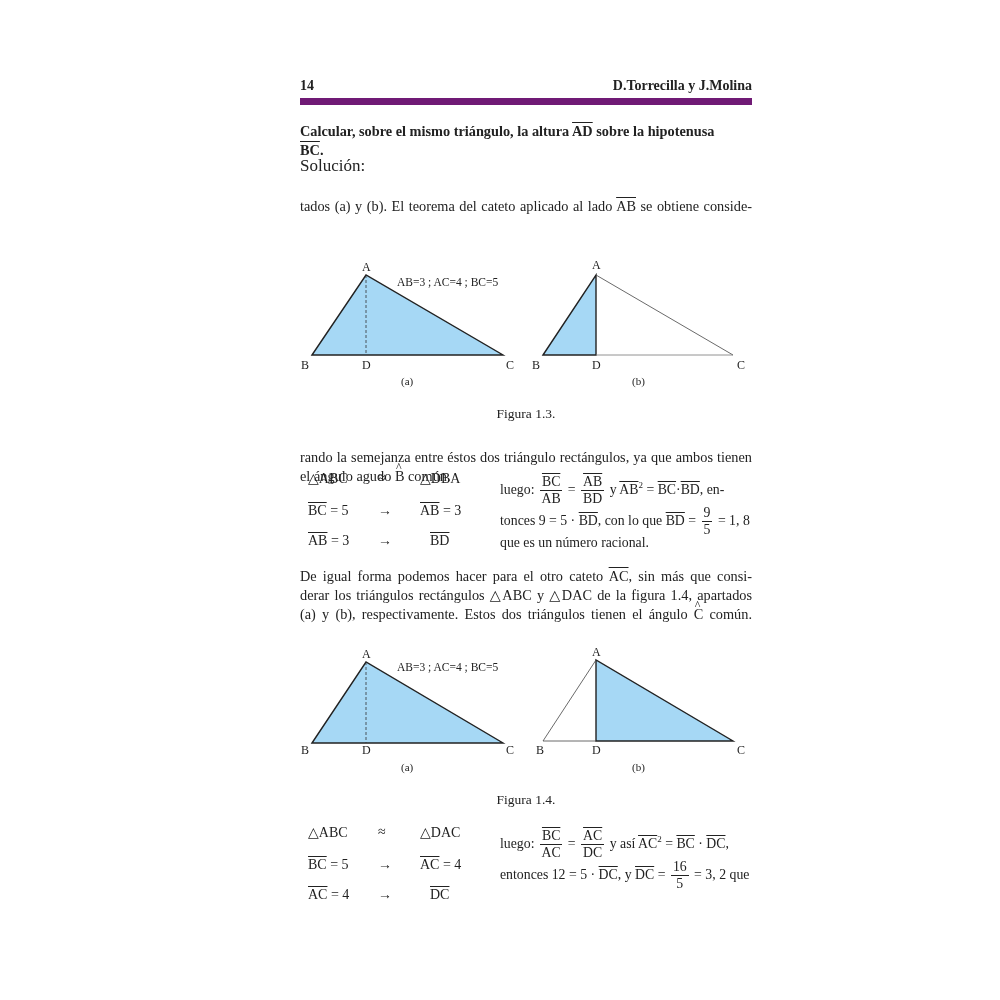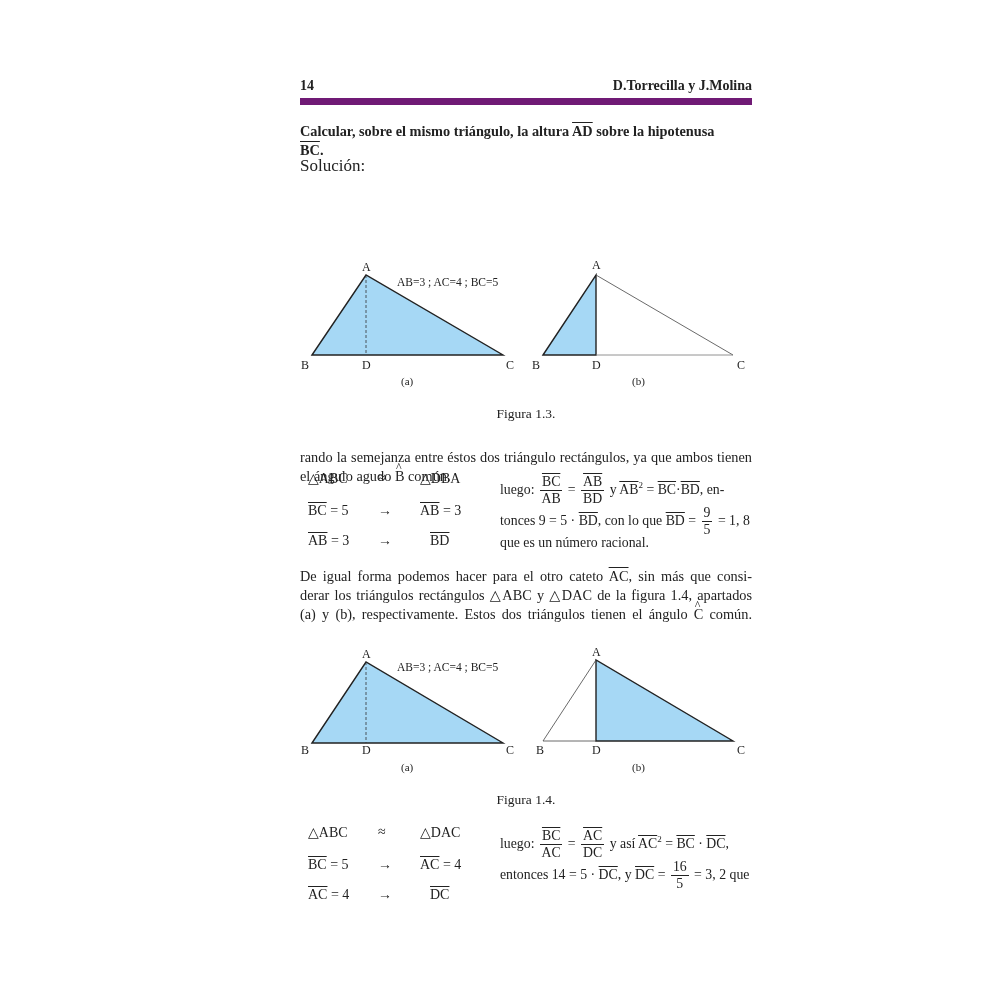--- a/index.html
+++ b/index.html
@@ -32,20 +32,21 @@
 </div>
 
 <div class="abs txt bold" style="left:300px;top:122px;width:452px;">
   <span>Calcular, sobre el mismo triángulo, la altura </span><span class="ov">AD</span><span> sobre la hipotenusa</span><br>
   <span class="ov">BC</span><span>.</span>
 </div>
 
 <div class="abs sol" style="left:300px;top:156px;">Solución:</div>
 
 <div class="abs txt" style="left:300px;top:197px;width:452px;">
+  <div style="text-align-last:justify;"><span>tados (a) y (b). El teorema del cateto aplicado al lado </span><span class="ov">AB</span><span> se obtiene conside-</span></div>
 </div>
 
 <svg class="abs" style="left:295px;top:255px;" width="460" height="135">
   <g>
     <polygon points="17,100 71,20 208,100" fill="#a6d8f5" stroke="#222" stroke-width="1.4"></polygon>
     <line x1="71" y1="20" x2="71" y2="100" stroke="#333" stroke-width="0.8" stroke-dasharray="3,2"></line>
     <text x="67" y="16">A</text>
     <text x="6" y="114">B</text>
     <text x="211" y="114">C</text>
     <text x="67" y="114">D</text>
@@ -168,15 +169,15 @@
           <span class="ov">AC</span>
         </span></span>
     <span>=</span>
     <span class="frac"><span class="num">
           <span class="ov">AC</span>
         </span><span>
           <span class="ov">DC</span>
         </span></span><span> y así </span><span class="ov">AC</span><sup style="font-size:9px">2</sup><span> = </span><span class="ov">BC</span><span> · </span><span class="ov">DC</span><span>,</span>
   </div>
   <div style="white-space:nowrap;margin-top:-2px">
-    <span>entonces 14 = 5 · </span><span class="ov">DC</span><span>, y </span><span class="ov">DC</span><span> = </span><span class="frac"><span class="num">16</span><span>5</span></span><span> = 3, 2 que</span>
+    <span>entonces 12 = 5 · </span><span class="ov">DC</span><span>, y </span><span class="ov">DC</span><span> = </span><span class="frac"><span class="num">16</span><span>5</span></span><span> = 3, 2 que</span>
   </div>
 </div>
 
 </body></html>

